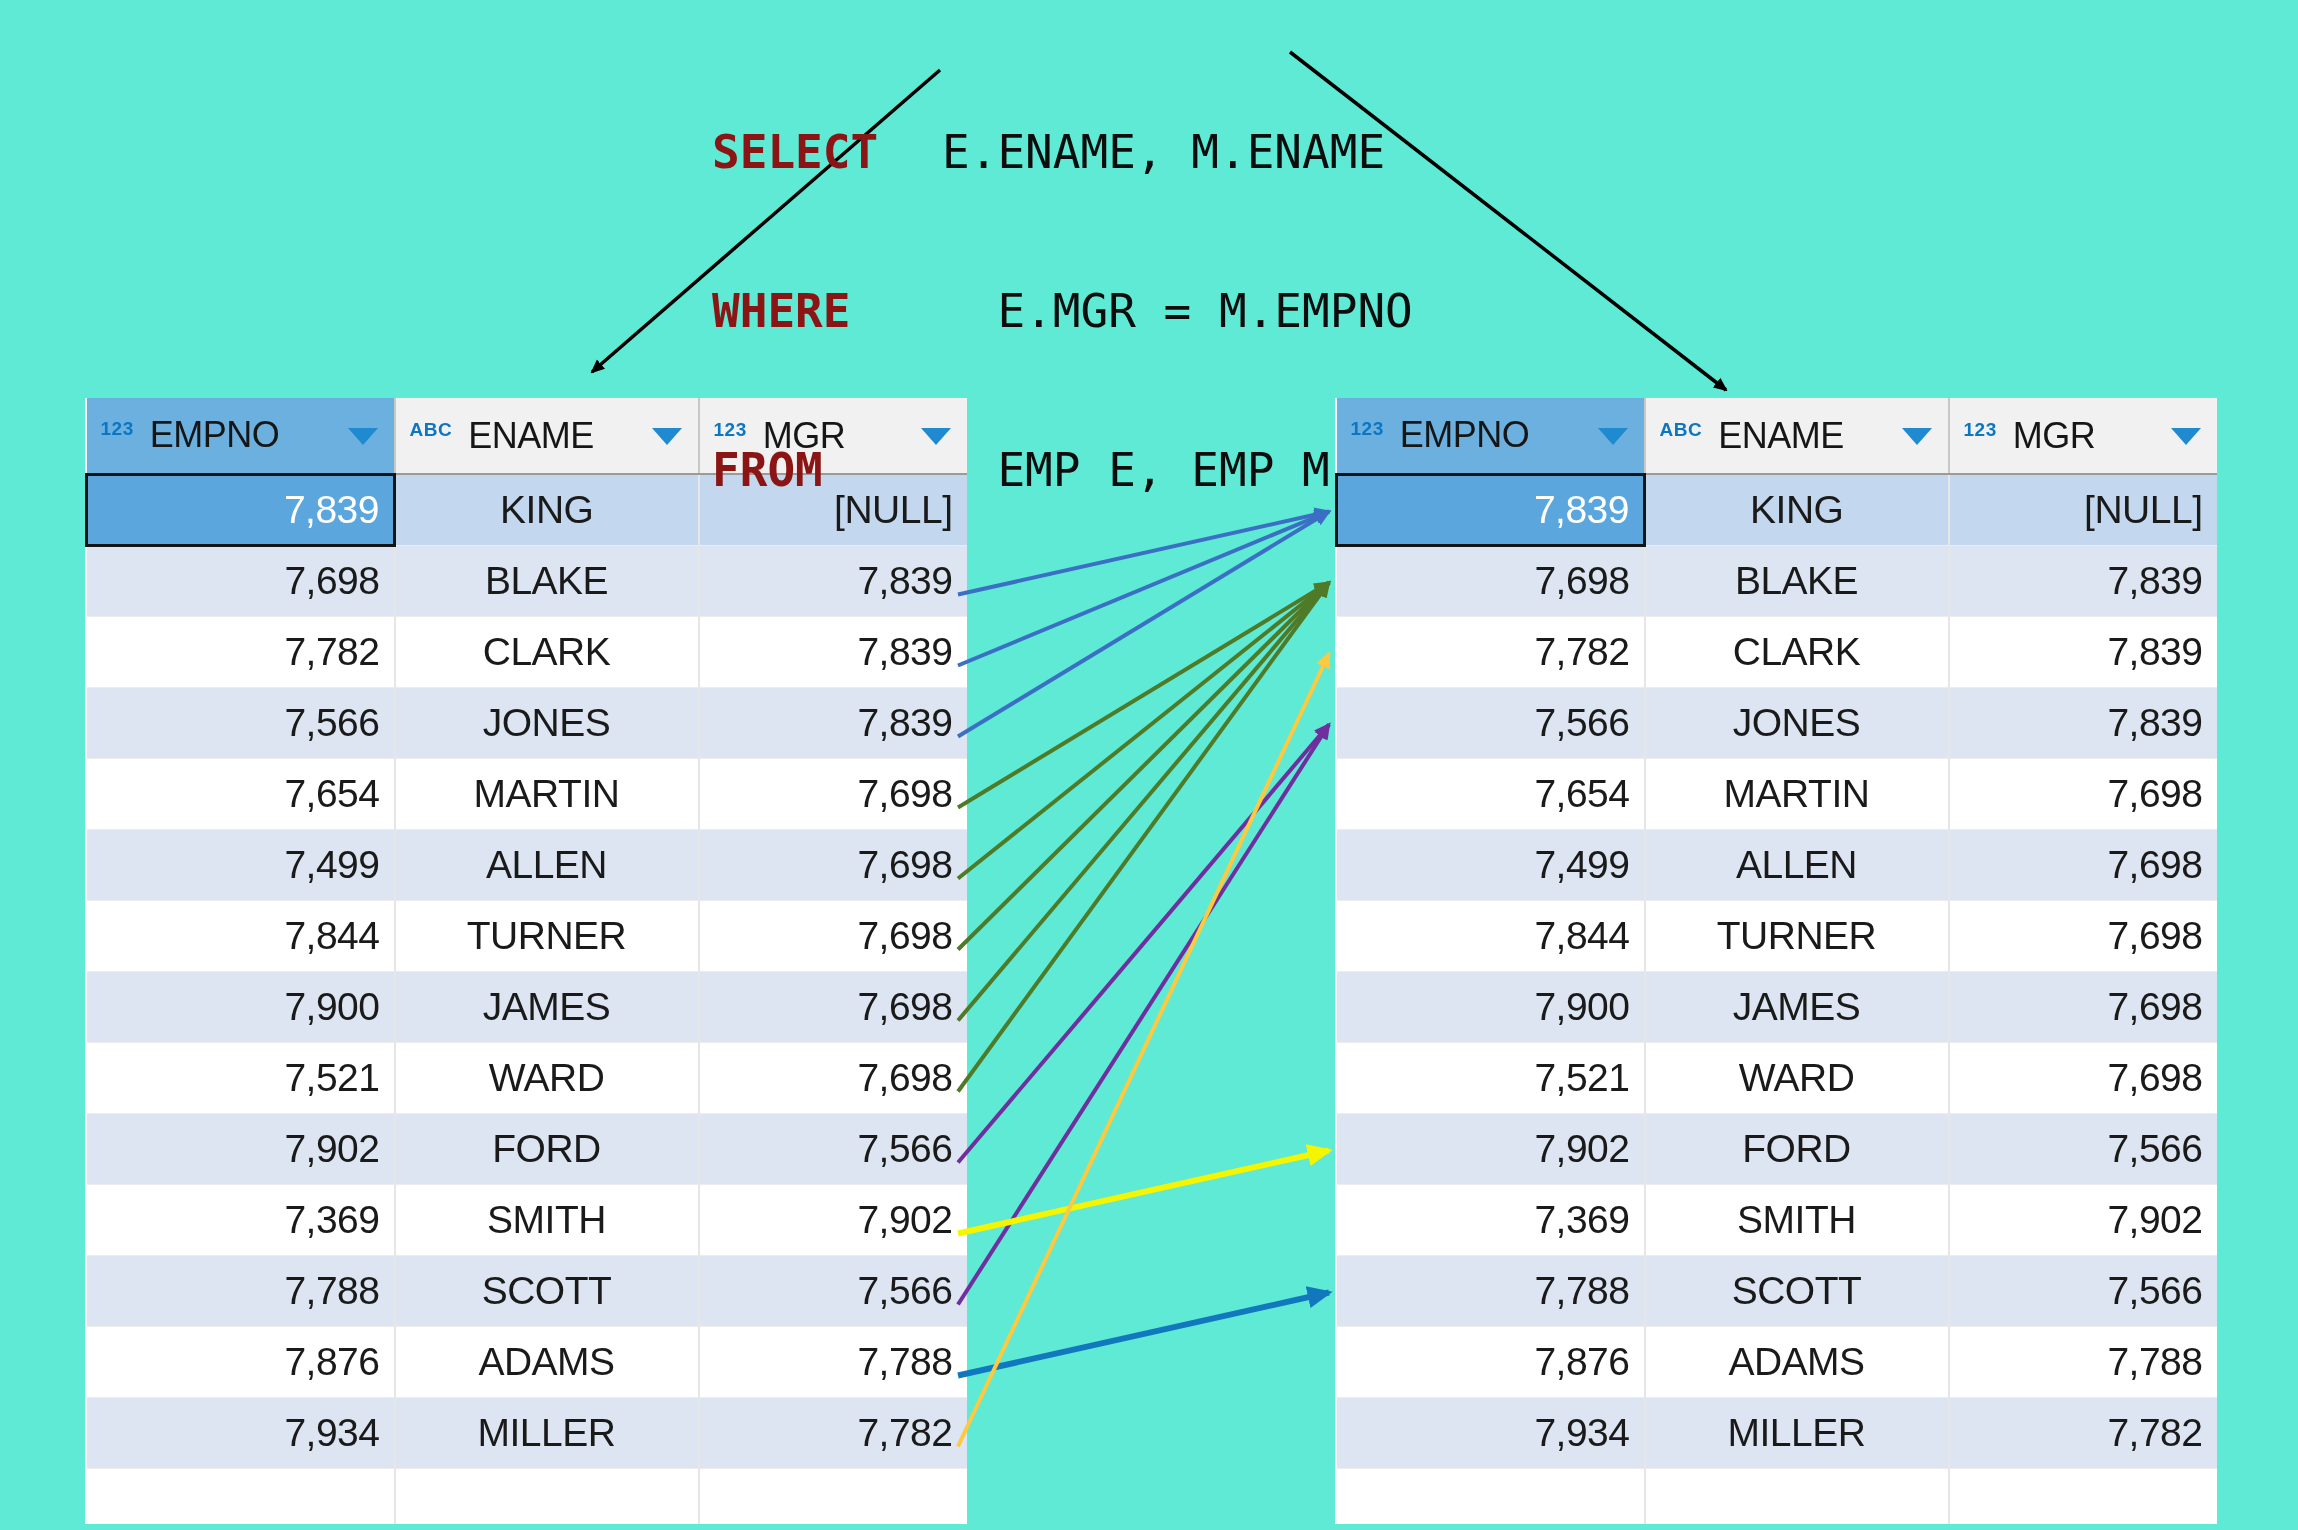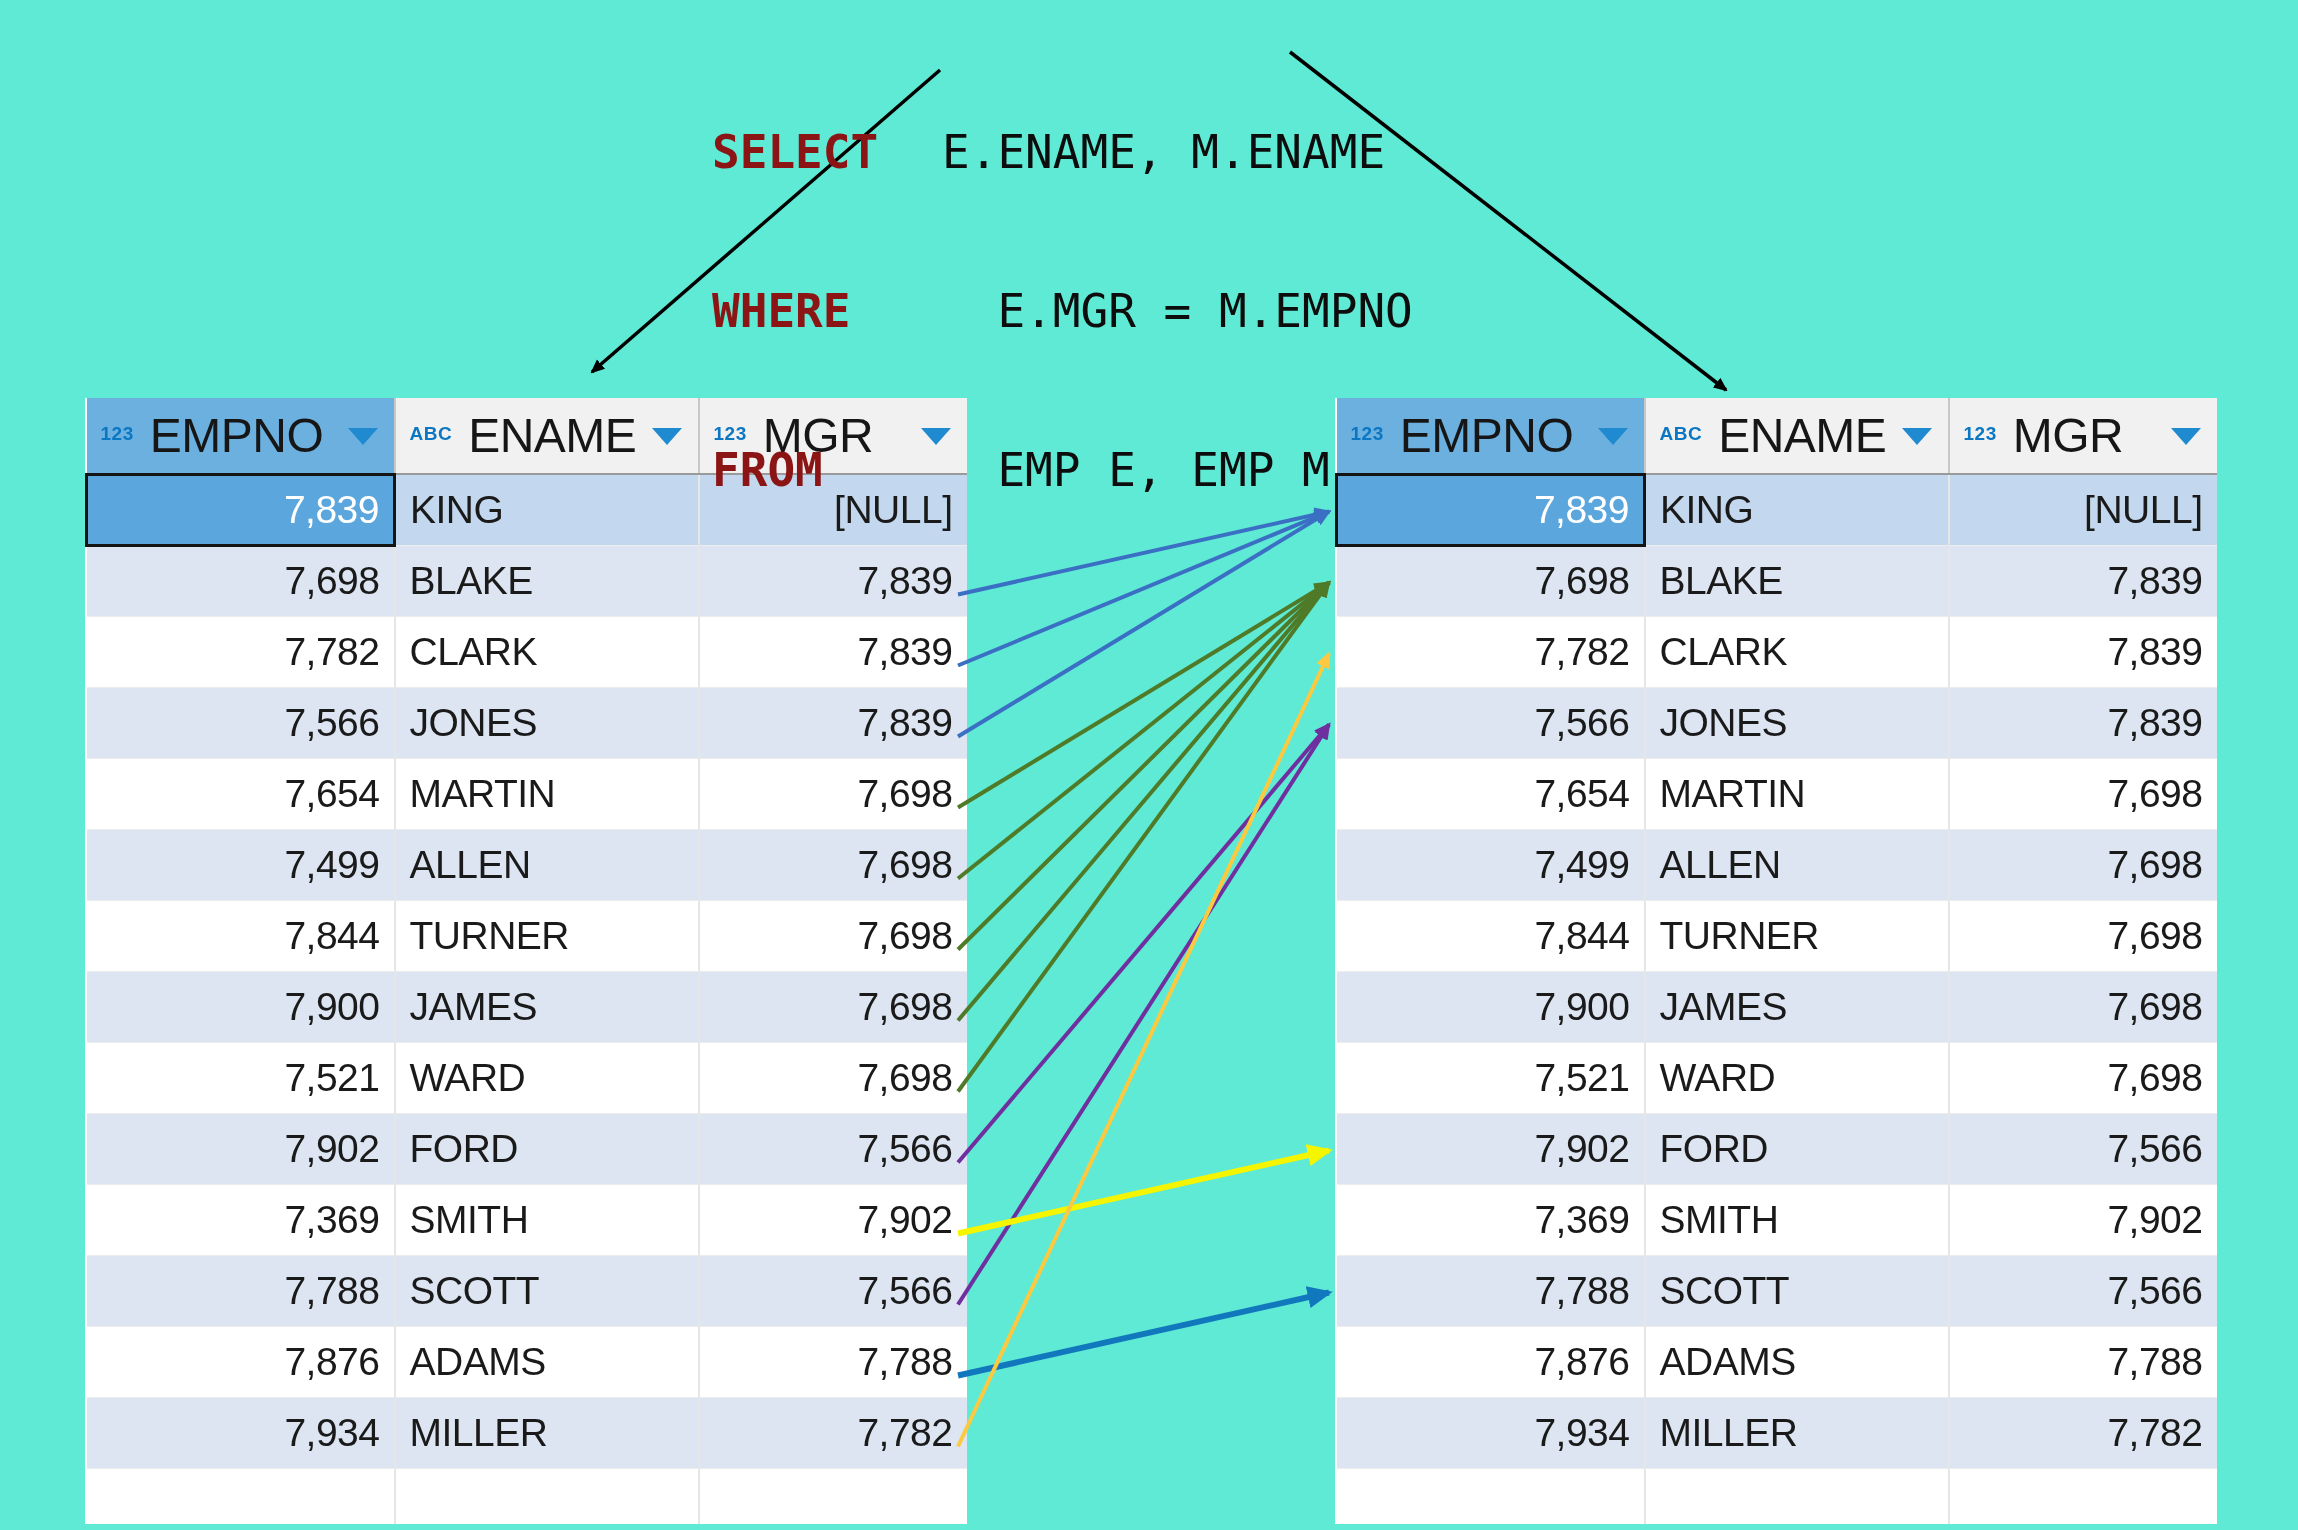--- a/index.html
+++ b/index.html
@@ -85,21 +85,21 @@
   }
   .type-badge {
     font-size: 19px;
     font-weight: bold;
     color: #0b77c2;
     letter-spacing: 0.5px;
     position: relative;
     top: -12px;
   }
   .th-label {
-    font-size: 48px;
+    font-size: 36px;
     color: #161616;
     letter-spacing: -0.5px;
   }
   .th-caret {
     position: absolute;
     right: 16px;
     top: 30px;
     width: 0; height: 0;
     border-left: 15px solid transparent;
     border-right: 15px solid transparent;
@@ -113,21 +113,21 @@
     border-bottom: 1px solid #ededed;
     color: #1a1a1a;
     font-size: 39px;
     letter-spacing: -0.5px;
     box-sizing: border-box;
     vertical-align: middle;
     white-space: nowrap;
   }
   .grid tbody td:last-child { border-right: none; }
   .grid tbody td.num { text-align: right; }
-  .grid tbody td.txt { text-align: left; }
+  .grid tbody td.txt { text-align: center; }
 
   tr.alt td { background: #dce5f1; }
   tr.plain td { background: #ffffff; }
 
   tr.selrow td { background: #c3d8ee; }
   tr.selrow td.cellsel {
     background: #5ba7dd;
     color: #ffffff;
     border: 3px solid #141414;
     border-right: 3px solid #141414;

